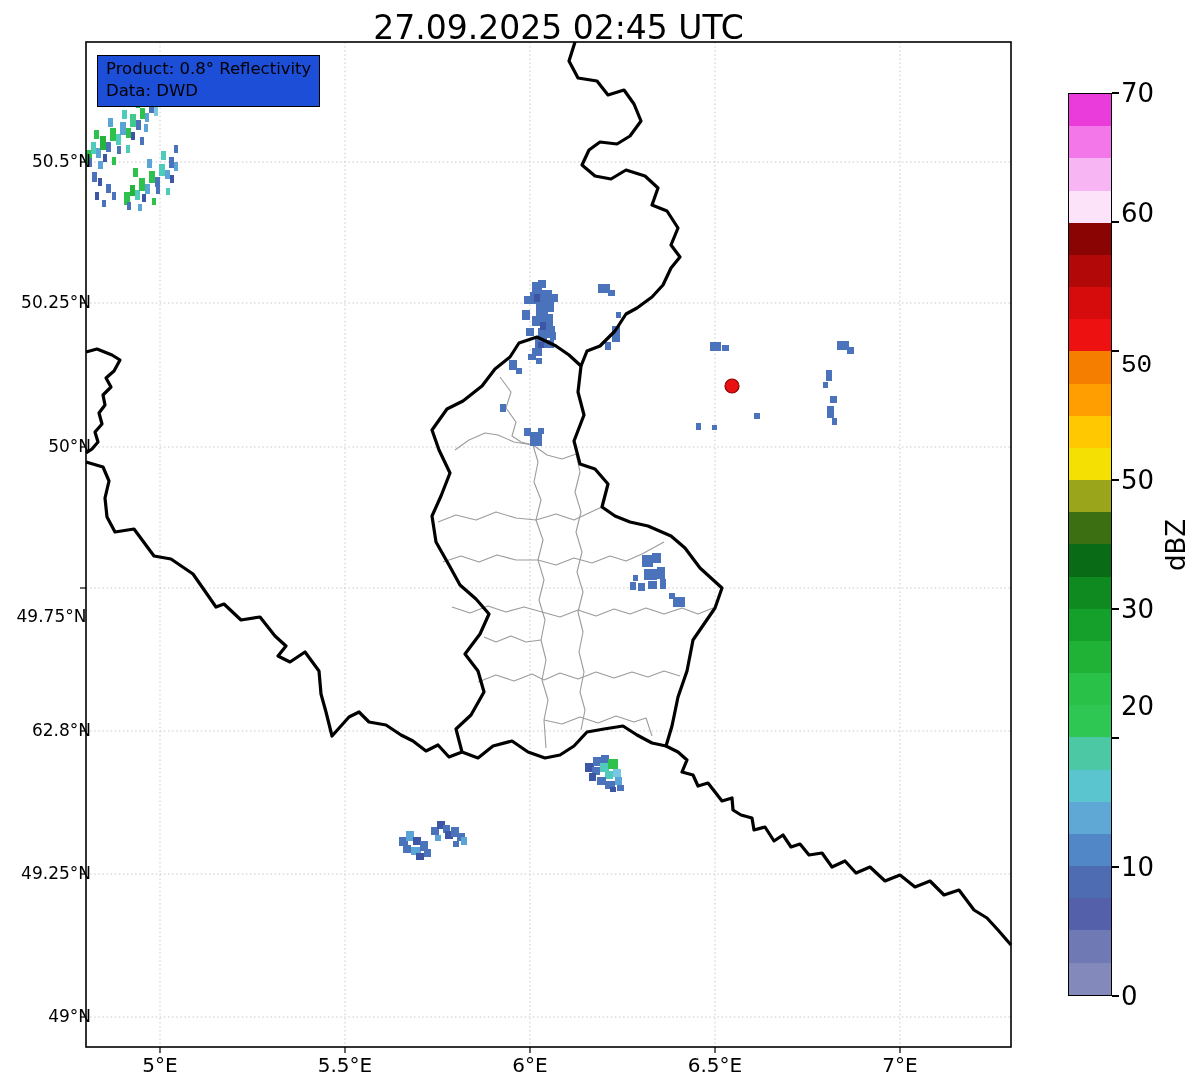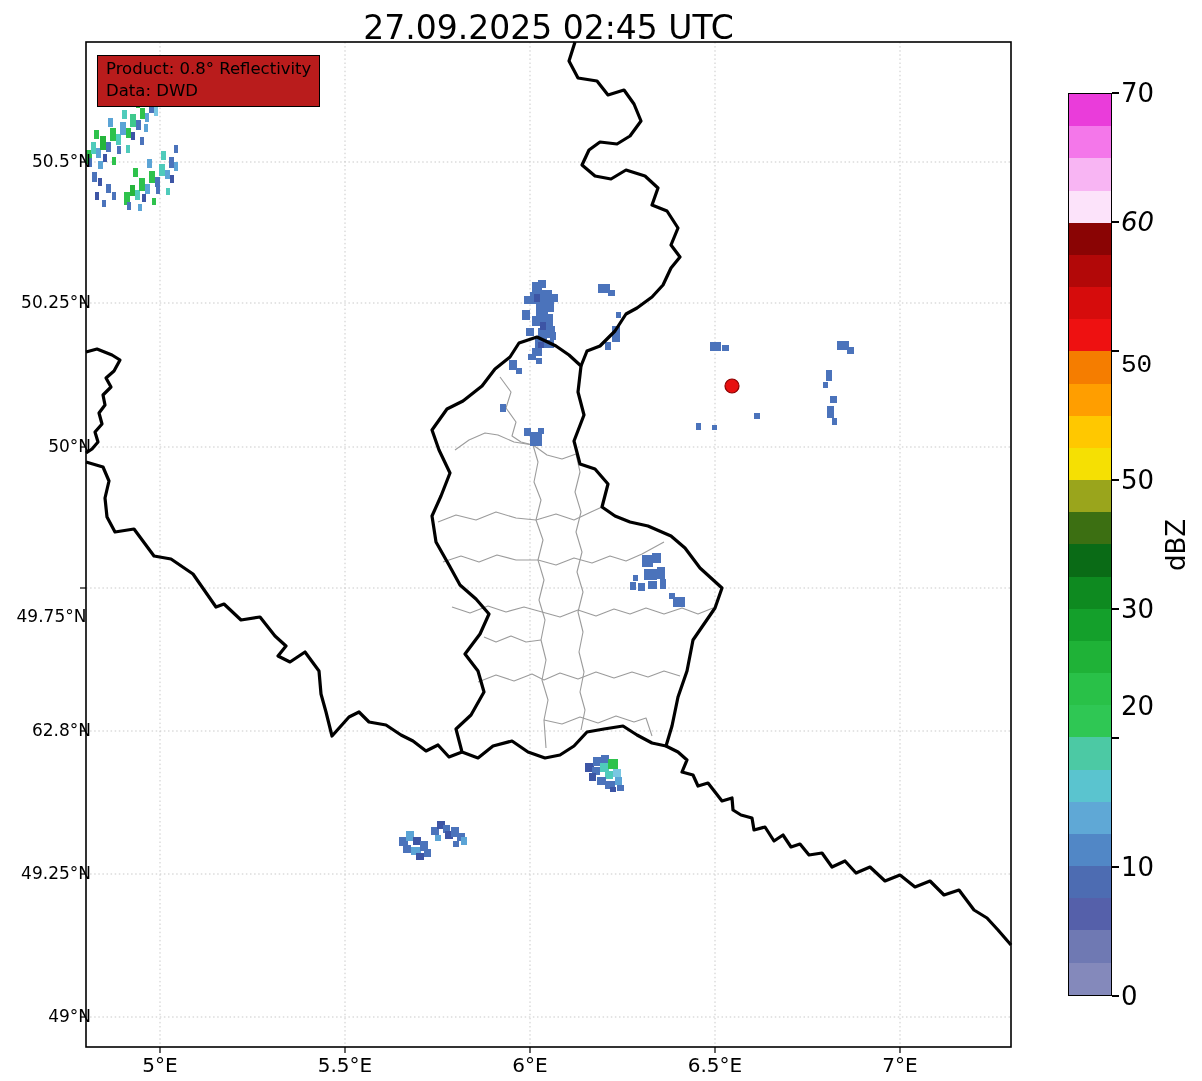--- a/index.html
+++ b/index.html
@@ -1,20 +1,20 @@
 <!DOCTYPE html>
 <html><head>
 <meta charset="utf-8">
 <style>
   html,body{margin:0;padding:0;background:#fff;}
   body{width:1202px;height:1081px;position:relative;font-family:"DejaVu Sans","Liberation Sans",sans-serif;color:#000;overflow:hidden;}
-  .title{position:absolute;top:8px;left:86px;width:925px;text-align:center;font-size:33px;}
+  .title{position:absolute;top:8px;left:96px;width:925px;text-align:center;font-size:33px;}
   .plot{position:absolute;left:86px;top:42px;width:925px;height:1005px;}
   .plot svg{overflow:visible;display:block;}
-  .infobox{position:absolute;left:97px;top:55px;background:#b91c1c;border:1.6px solid #000;padding:2px 8px 4px 8px;font-size:16.5px;line-height:1.32;z-index:5;}
+  .infobox{position:absolute;left:97px;top:55px;background:#1d4ed8;border:1.6px solid #000;padding:2px 8px 4px 8px;font-size:16.5px;line-height:1.32;z-index:5;}
   .xticklabel{position:absolute;width:90px;text-align:center;font-size:20px;top:1053px;}
   .yticklabel{position:absolute;width:79px;text-align:right;font-size:17px;left:0;margin-left:12px;}
   .cbar{position:absolute;left:1068px;top:93px;width:44px;height:903px;border:1.3px solid #000;box-sizing:border-box;display:flex;flex-direction:column;}
   .cbar .band{flex:1 1 auto;}
   .cbar-tick{position:absolute;width:7px;height:1.4px;background:#000;left:1112px;}
   .cbar-ticklabel{position:absolute;left:1121px;font-size:26px;line-height:1;}
   .cbar-label{position:absolute;left:1176px;top:545px;transform:translate(-50%,-50%) rotate(-90deg);font-size:26px;white-space:nowrap;}
 </style>
 </head>
 <body>
@@ -288,17 +288,17 @@
     <div class="cbar-ticklabel" style="top: 854px;">10</div>
     <div class="cbar-tick" style="top: 737.3px;"></div>
     <div class="cbar-ticklabel" style="top: 693px;">20</div>
     <div class="cbar-tick" style="top: 608.3px;"></div>
     <div class="cbar-ticklabel" style="top: 596px;">30</div>
     <div class="cbar-tick" style="top: 479.3px;"></div>
     <div class="cbar-ticklabel" style="top: 467px;">50</div>
     <div class="cbar-tick" style="top: 350.3px;"></div>
     <div class="cbar-ticklabel" style="top: 352px; font-family: Liberation Mono, monospace;">50</div>
     <div class="cbar-tick" style="top: 221.3px;"></div>
-    <div class="cbar-ticklabel" style="top: 209px; font-style: italic;">60</div>
+    <div class="cbar-ticklabel" style="top: 200px;">60</div>
     <div class="cbar-tick" style="top: 92.3px;"></div>
     <div class="cbar-ticklabel" style="top: 80px;">70</div>
   </div>
 <div class="cbar-label">dBZ</div>
 
 </body></html>

